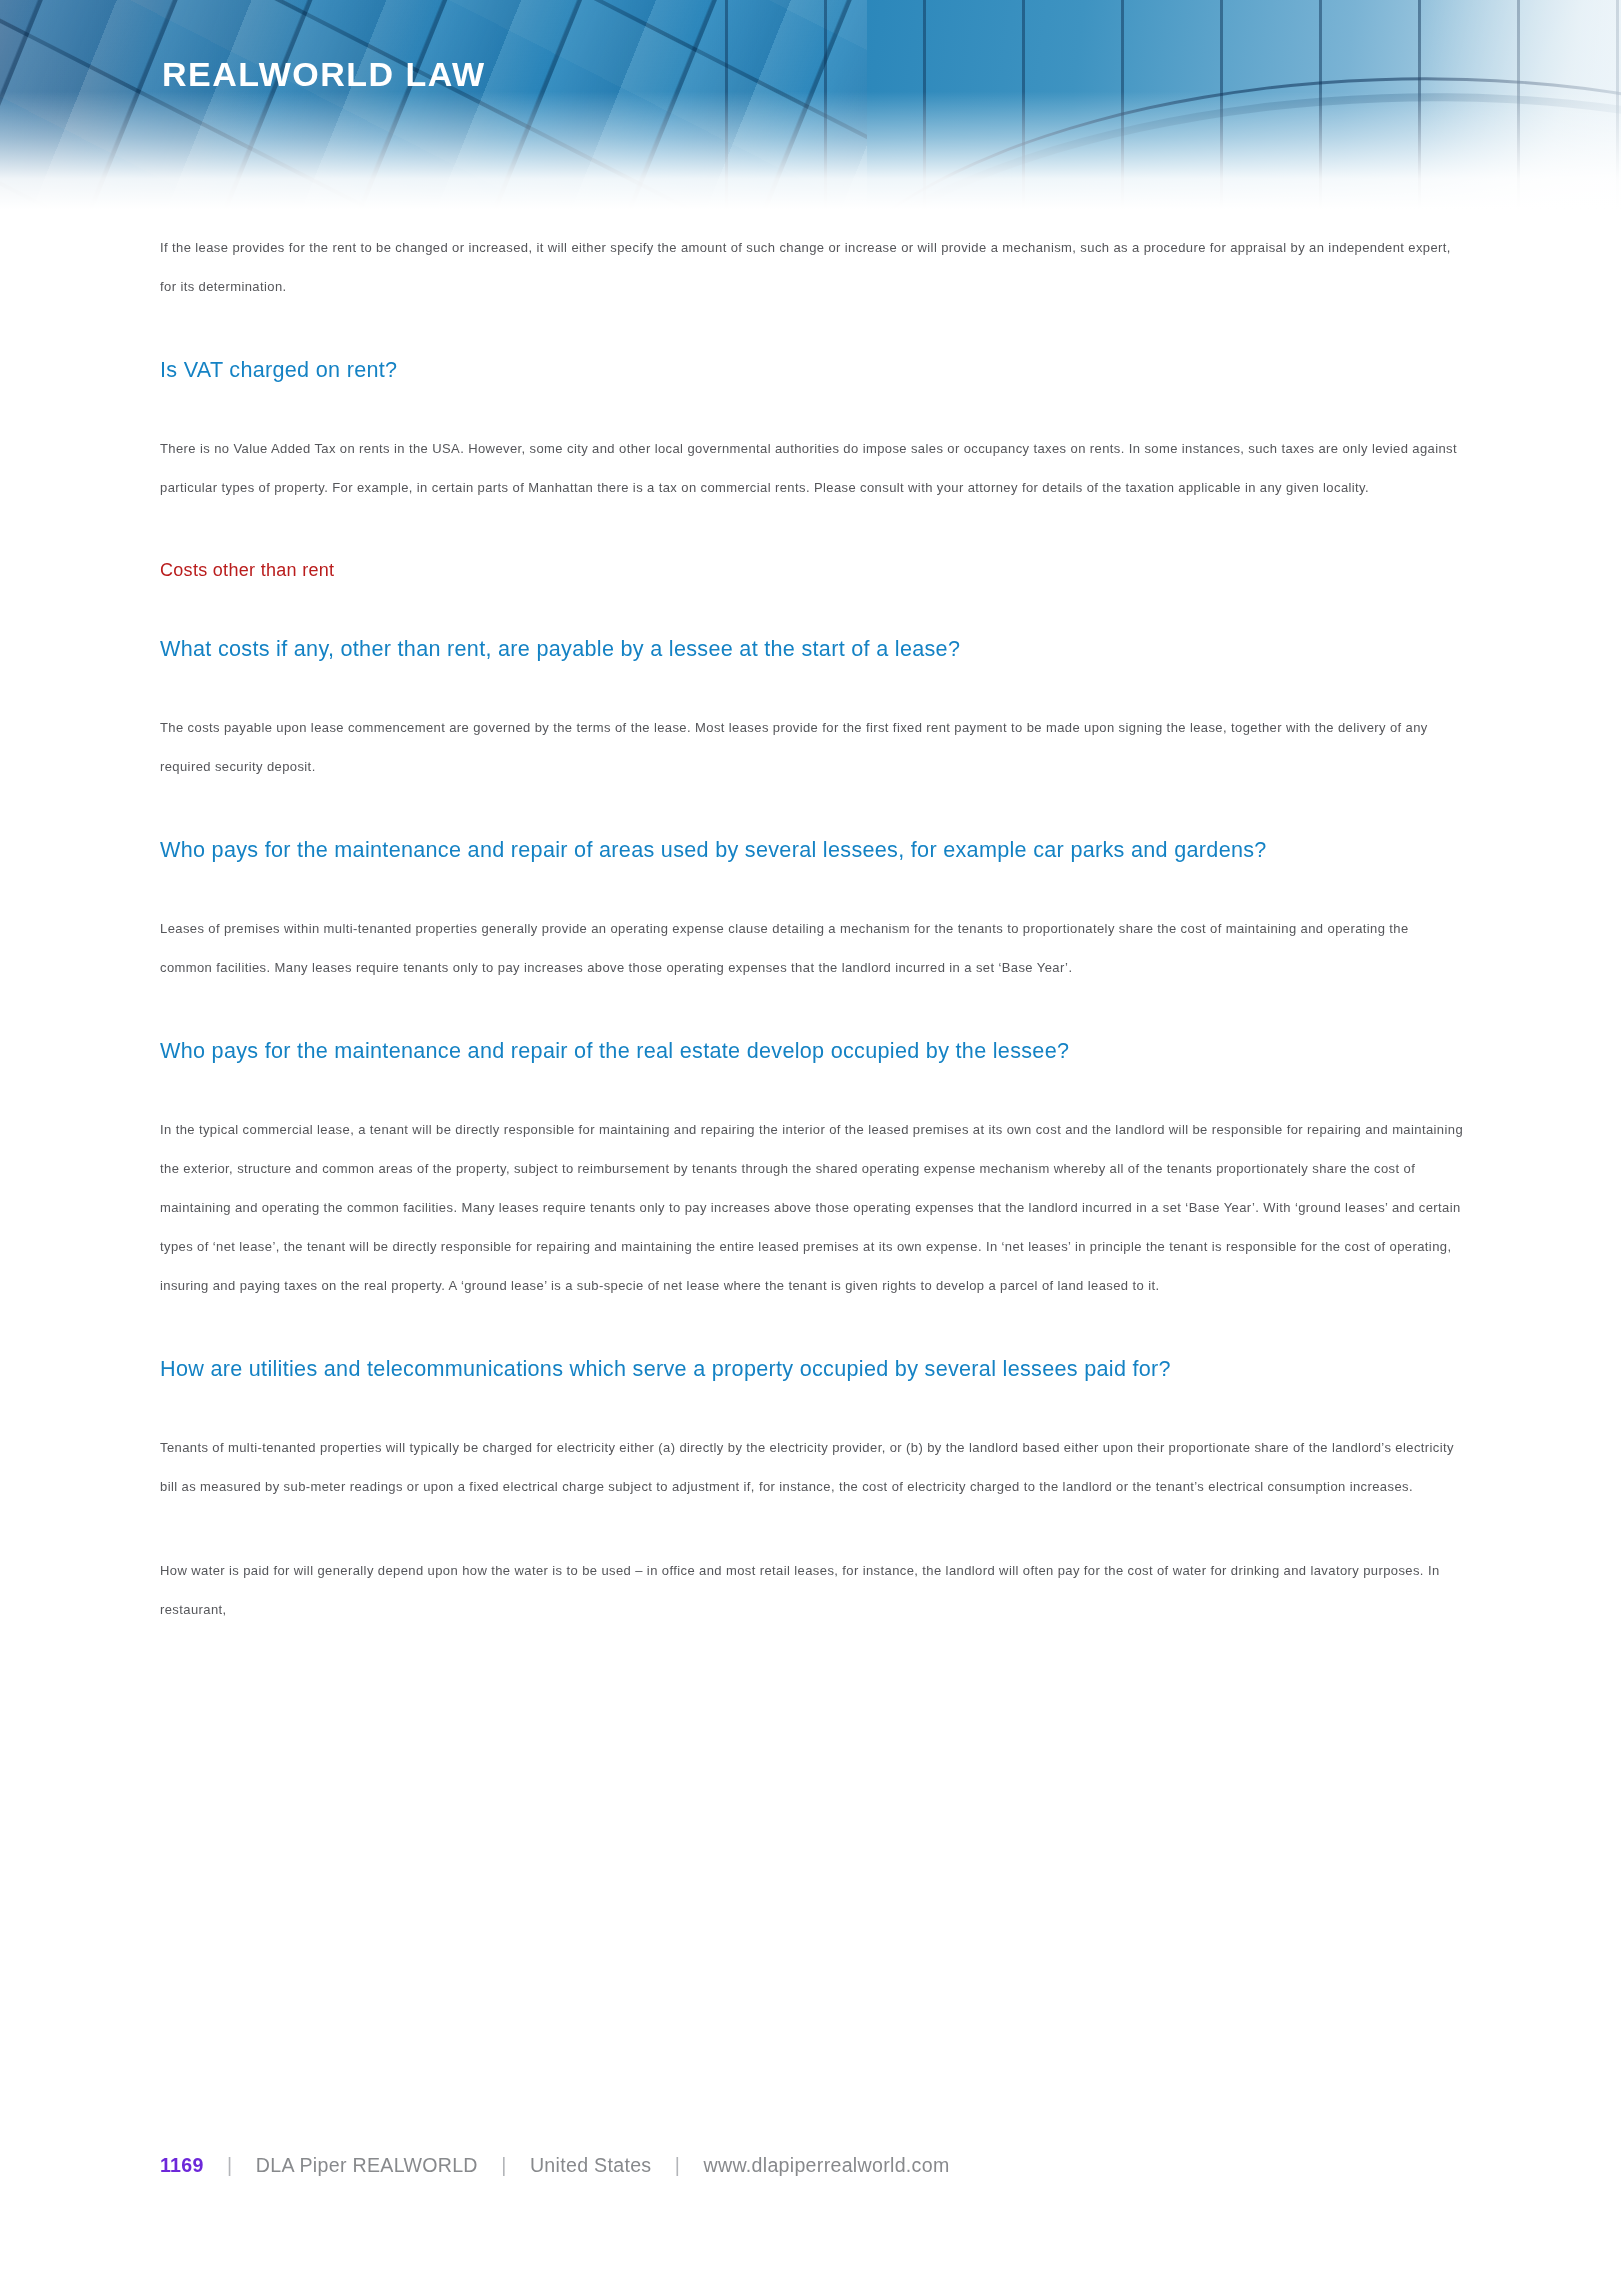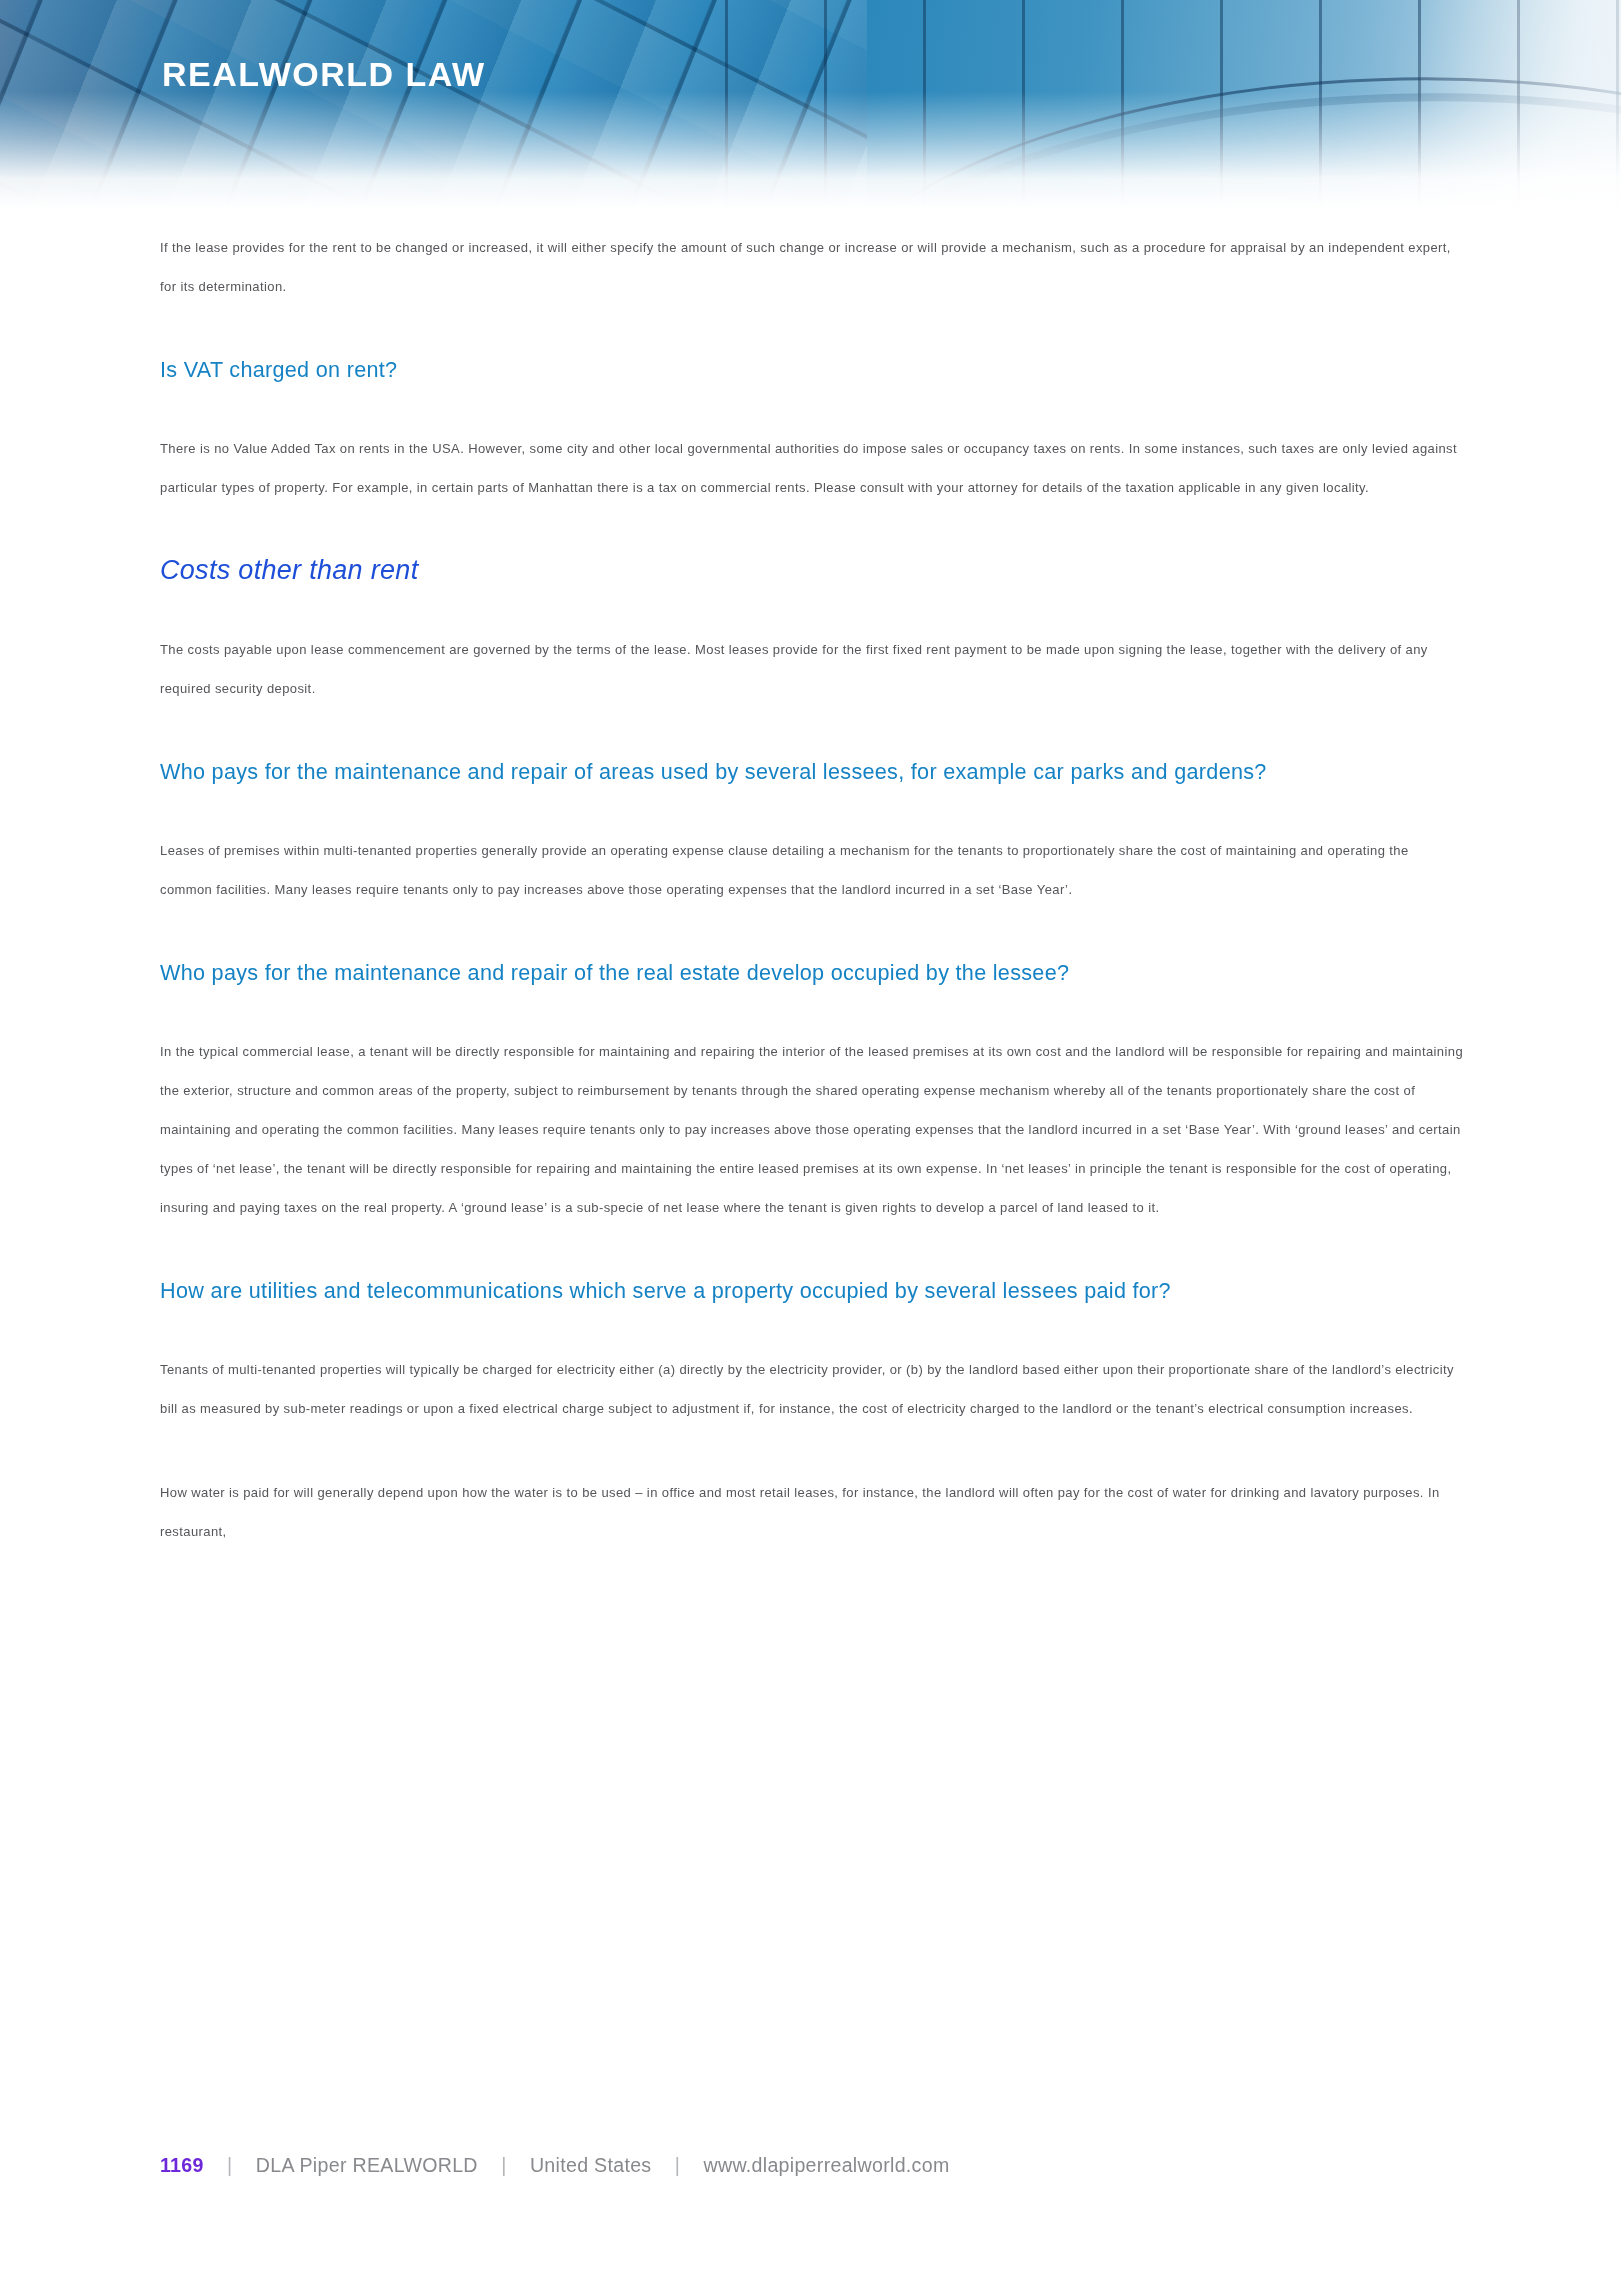--- a/index.html
+++ b/index.html
@@ -97,24 +97,23 @@
   .question {
     margin: 24px 0 41px 0;
     color: #1482c4;
     font-size: 21.6px;
     font-weight: normal;
     line-height: 37px;
     letter-spacing: 0.3px;
   }
   .section-heading {
     margin: 9.8px 0 41px 0;
-    color: #1d4ed8;
-    font-size: 27px;
+    color: #b91c1c;
+    font-size: 18px;
     font-weight: normal;
-    font-style: italic;
     line-height: 37px;
     letter-spacing: 0.3px;
   }
 
   
   .footer {
     position: absolute;
     left: 160px; top: 2154px;
     width: 1304px;
     font-size: 19.6px;
@@ -140,20 +139,21 @@
     <div class="hdr-light-right"></div>
     <div class="hdr-fade"></div>
     <div class="hdr-title">REALWORLD LAW</div>
   </div>
 
   <div class="content">
     <p class="para">If the lease provides for the rent to be changed or increased, it will either specify the amount of such change or increase or will provide a mechanism, such as a procedure for appraisal by an independent expert, for its determination.</p>
     <h2 class="question">Is VAT charged on rent?</h2>
     <p class="para">There is no Value Added Tax on rents in the USA. However, some city and other local governmental authorities do impose sales or occupancy taxes on rents. In some instances, such taxes are only levied against particular types of property. For example, in certain parts of Manhattan there is a tax on commercial rents. Please consult with your attorney for details of the taxation applicable in any given locality.</p>
     <h3 class="section-heading">Costs other than rent</h3>
+    <h2 class="question">What costs if any, other than rent, are payable by a lessee at the start of a lease?</h2>
     <p class="para">The costs payable upon lease commencement are governed by the terms of the lease. Most leases provide for the first fixed rent payment to be made upon signing the lease, together with the delivery of any required security deposit.</p>
     <h2 class="question">Who pays for the maintenance and repair of areas used by several lessees, for example car parks and gardens?</h2>
     <p class="para">Leases of premises within multi-tenanted properties generally provide an operating expense clause detailing a mechanism for the tenants to proportionately share the cost of maintaining and operating the common facilities. Many leases require tenants only to pay increases above those operating expenses that the landlord incurred in a set ‘Base Year’.</p>
     <h2 class="question">Who pays for the maintenance and repair of the real estate develop occupied by the lessee?</h2>
     <p class="para">In the typical commercial lease, a tenant will be directly responsible for maintaining and repairing the interior of the leased premises at its own cost and the landlord will be responsible for repairing and maintaining the exterior, structure and common areas of the property, subject to reimbursement by tenants through the shared operating expense mechanism whereby all of the tenants proportionately share the cost of maintaining and operating the common facilities. Many leases require tenants only to pay increases above those operating expenses that the landlord incurred in a set ‘Base Year’. With ‘ground leases’ and certain types of ‘net lease’, the tenant will be directly responsible for repairing and maintaining the entire leased premises at its own expense. In ‘net leases’ in principle the tenant is responsible for the cost of operating, insuring and paying taxes on the real property. A ‘ground lease’ is a sub-specie of net lease where the tenant is given rights to develop a parcel of land leased to it.</p>
     <h2 class="question">How are utilities and telecommunications which serve a property occupied by several lessees paid for?</h2>
     <p class="para">Tenants of multi-tenanted properties will typically be charged for electricity either (a) directly by the electricity provider, or (b) by the landlord based either upon their proportionate share of the landlord’s electricity bill as measured by sub-meter readings or upon a fixed electrical charge subject to adjustment if, for instance, the cost of electricity charged to the landlord or the tenant’s electrical consumption increases.</p>
     <p class="para">How water is paid for will generally depend upon how the water is to be used – in office and most retail leases, for instance, the landlord will often pay for the cost of water for drinking and lavatory purposes. In restaurant,</p>
   </div>
 

